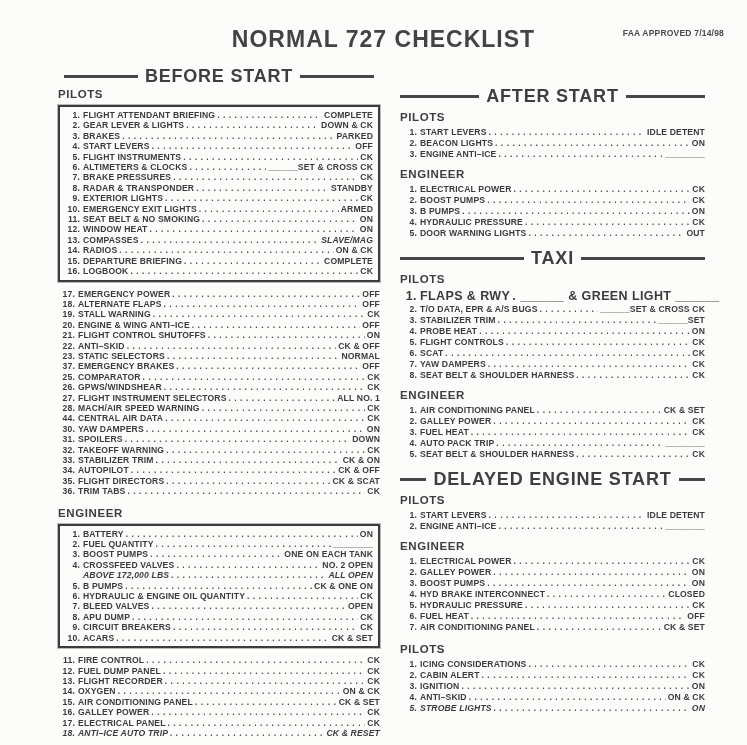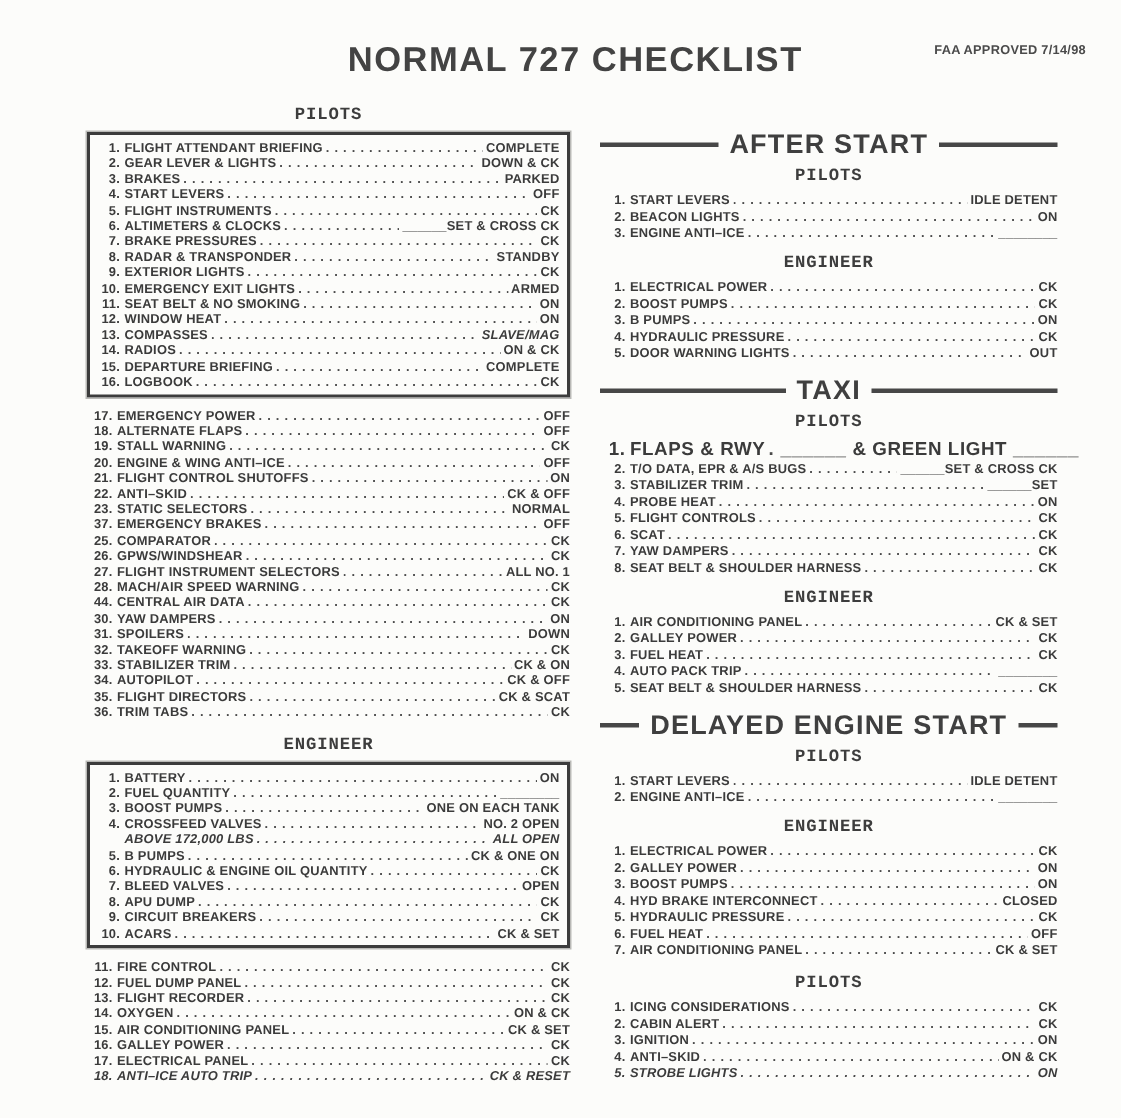--- a/index.html
+++ b/index.html
@@ -37,22 +37,22 @@
     white-space: nowrap; font-size: 18px; font-weight: bold;
     letter-spacing: 0.8px; color: #3f3f3f;
   }
   .col-left .sec-head { margin: 0 6px 2px 6px; }
   .col-right .sec-head { margin: 2px 0 6px 0; }
   .col-right > section:first-child .sec-head { margin-top: 20px; align-items: center; }
   .col-right > section { margin-bottom: 10px; }
 
   
   .crew-title {
-    text-align: center; font-weight: bold; font-size: 11.5px;
-    letter-spacing: 0.6px; color: #3d3d3d; font-family: Liberation Mono, monospace;
+    text-align: left; font-weight: bold; font-size: 11.5px;
+    letter-spacing: 0.6px; color: #3d3d3d;
   }
   .col-left .crew-title { margin: 3px 0 5px; }
   .col-right .crew-title { margin: 2px 0 4px; }
 
   
   .block { margin-bottom: 7px; }
   .col-left .block.plain { margin-bottom: 10px; }
   .col-right .block { margin-bottom: 8px; }
   .block.boxed {
     border: 2px solid #3c3c3c;
@@ -81,20 +81,25 @@
 </style>
 </head>
 <body>
 
 <div class="page">
   <h1 class="page-title">NORMAL 727 CHECKLIST</h1>
   <div class="approval">FAA APPROVED 7/14/98</div>
   <div class="columns">
     <div class="col col-left" id="col-left">
         <section>
+          <div class="sec-head">
+            <span class="rule"></span>
+            <span class="sec-title">BEFORE START</span>
+            <span class="rule"></span>
+          </div>
           <div class="crew-title">PILOTS</div>
           <div class="block boxed">
             <div class="row">
               <span class="num">1.</span>
               <span class="label">FLIGHT ATTENDANT BRIEFING</span>
               <span class="leader"></span>
               <span class="value">COMPLETE</span>
             </div>
             <div class="row">
               <span class="num">2.</span>

